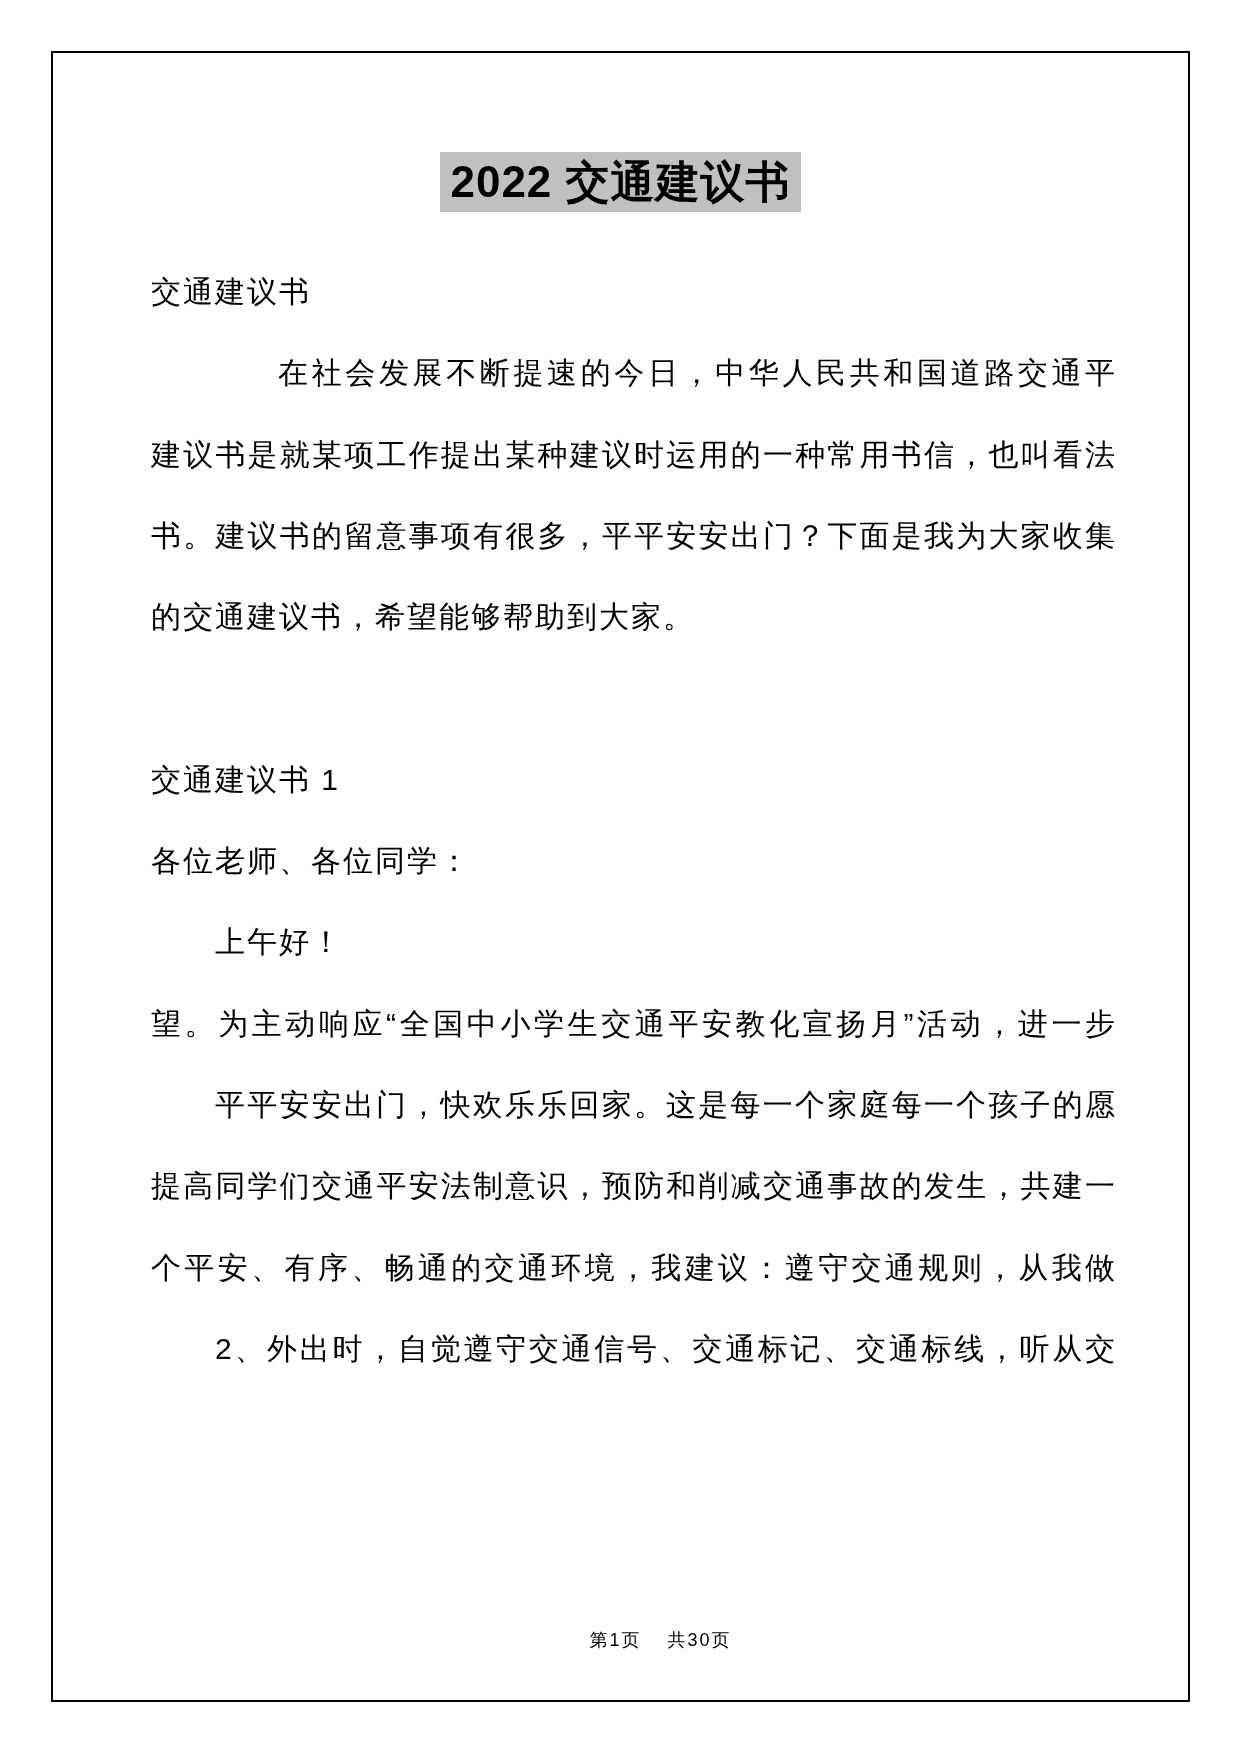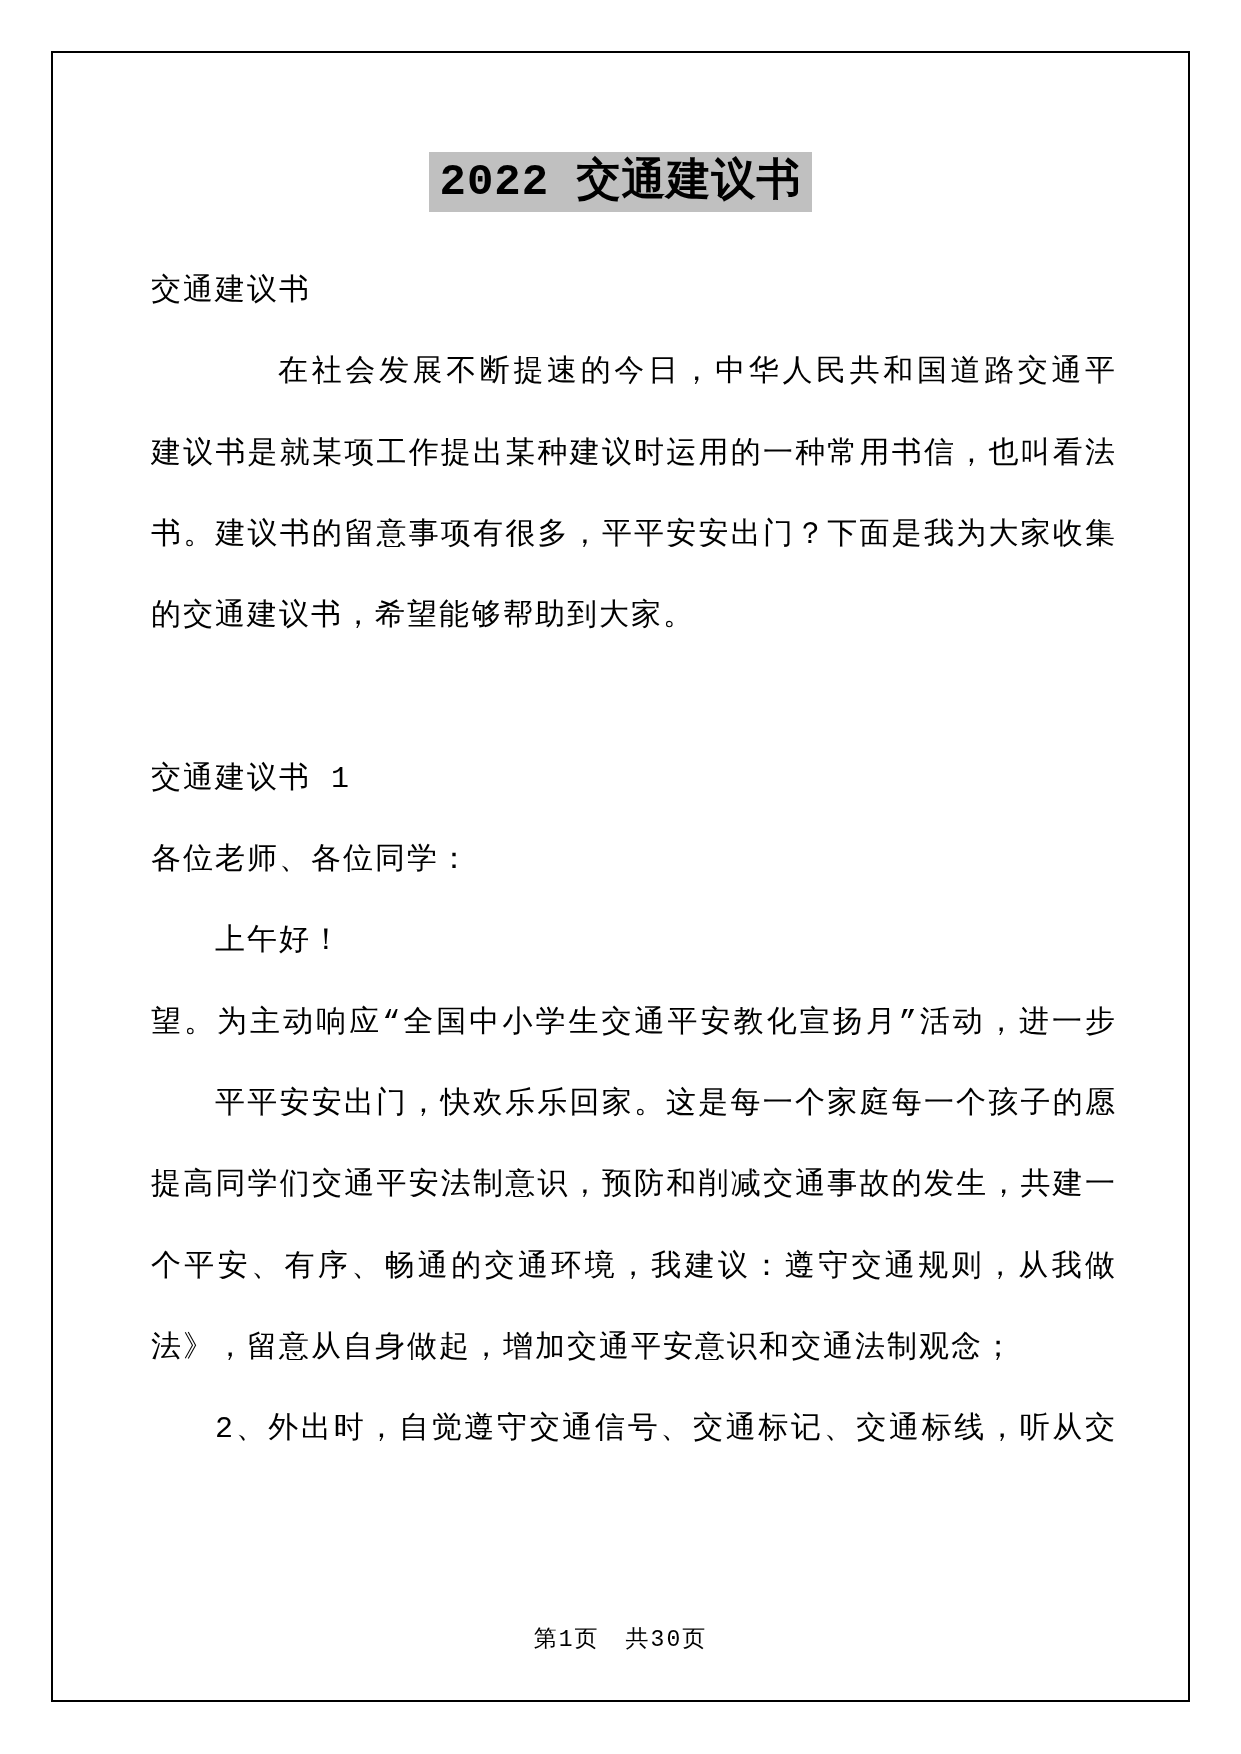--- a/index.html
+++ b/index.html
@@ -6,21 +6,21 @@
       margin: 0;
       padding: 0;
       background: #ffffff;
     }
     .page {
       position: relative;
       width: 1241px;
       height: 1754px;
       background: #ffffff;
       overflow: hidden;
-      font-family: Liberation Mono, monospace;
+      font-family: Liberation Sans, sans-serif;
       color: #000000;
     }
     .frame {
       position: absolute;
       left: 51px;
       top: 51px;
       width: 1139px;
       height: 1651px;
       border: 2px solid #000000;
       box-sizing: border-box;
@@ -66,23 +66,24 @@
       text-align-last: justify;
     }
     .ind2 { padding-left: 64px; }
     .ind4 { padding-left: 127px; }
     .footer {
       position: absolute;
       left: 51px;
       top: 1626px;
       width: 1139px;
       text-align: center;
-      font-size: 23px;
+      font-size: 18px;
       line-height: 28px;
       letter-spacing: 2px;
+      padding-left: 40px;
     }
     .footer-gap {
       display: inline-block;
       width: 26px;
     }
   </style>
 </head>
 <body>
 
 <div class="page">
@@ -100,21 +101,20 @@
     <div class="line just">书。建议书的留意事项有很多，平平安安出门？下面是我为大家收集</div>
     <div class="line">的交通建议书，希望能够帮助到大家。</div>
     <div class="line"></div>
     <div class="line">交通建议书 1</div>
     <div class="line">各位老师、各位同学：</div>
     <div class="line ind2">上午好！</div>
     <div class="line just">望。为主动响应“全国中小学生交通平安教化宣扬月”活动，进一步</div>
     <div class="line just ind2">平平安安出门，快欢乐乐回家。这是每一个家庭每一个孩子的愿</div>
     <div class="line just">提高同学们交通平安法制意识，预防和削减交通事故的发生，共建一</div>
     <div class="line just">个平安、有序、畅通的交通环境，我建议：遵守交通规则，从我做起！</div>
-    <div class="line">法》，留意从自身做起，增加交通平安意识和交通法制观念；</div>
     <div class="line just ind2">2、外出时，自觉遵守交通信号、交通标记、交通标线，听从交通</div>
   </div>
 
   <div class="footer">
     <span>第1页</span><span class="footer-gap"></span><span>共30页</span>
   </div>
 
 </div>
 
 </body></html>

